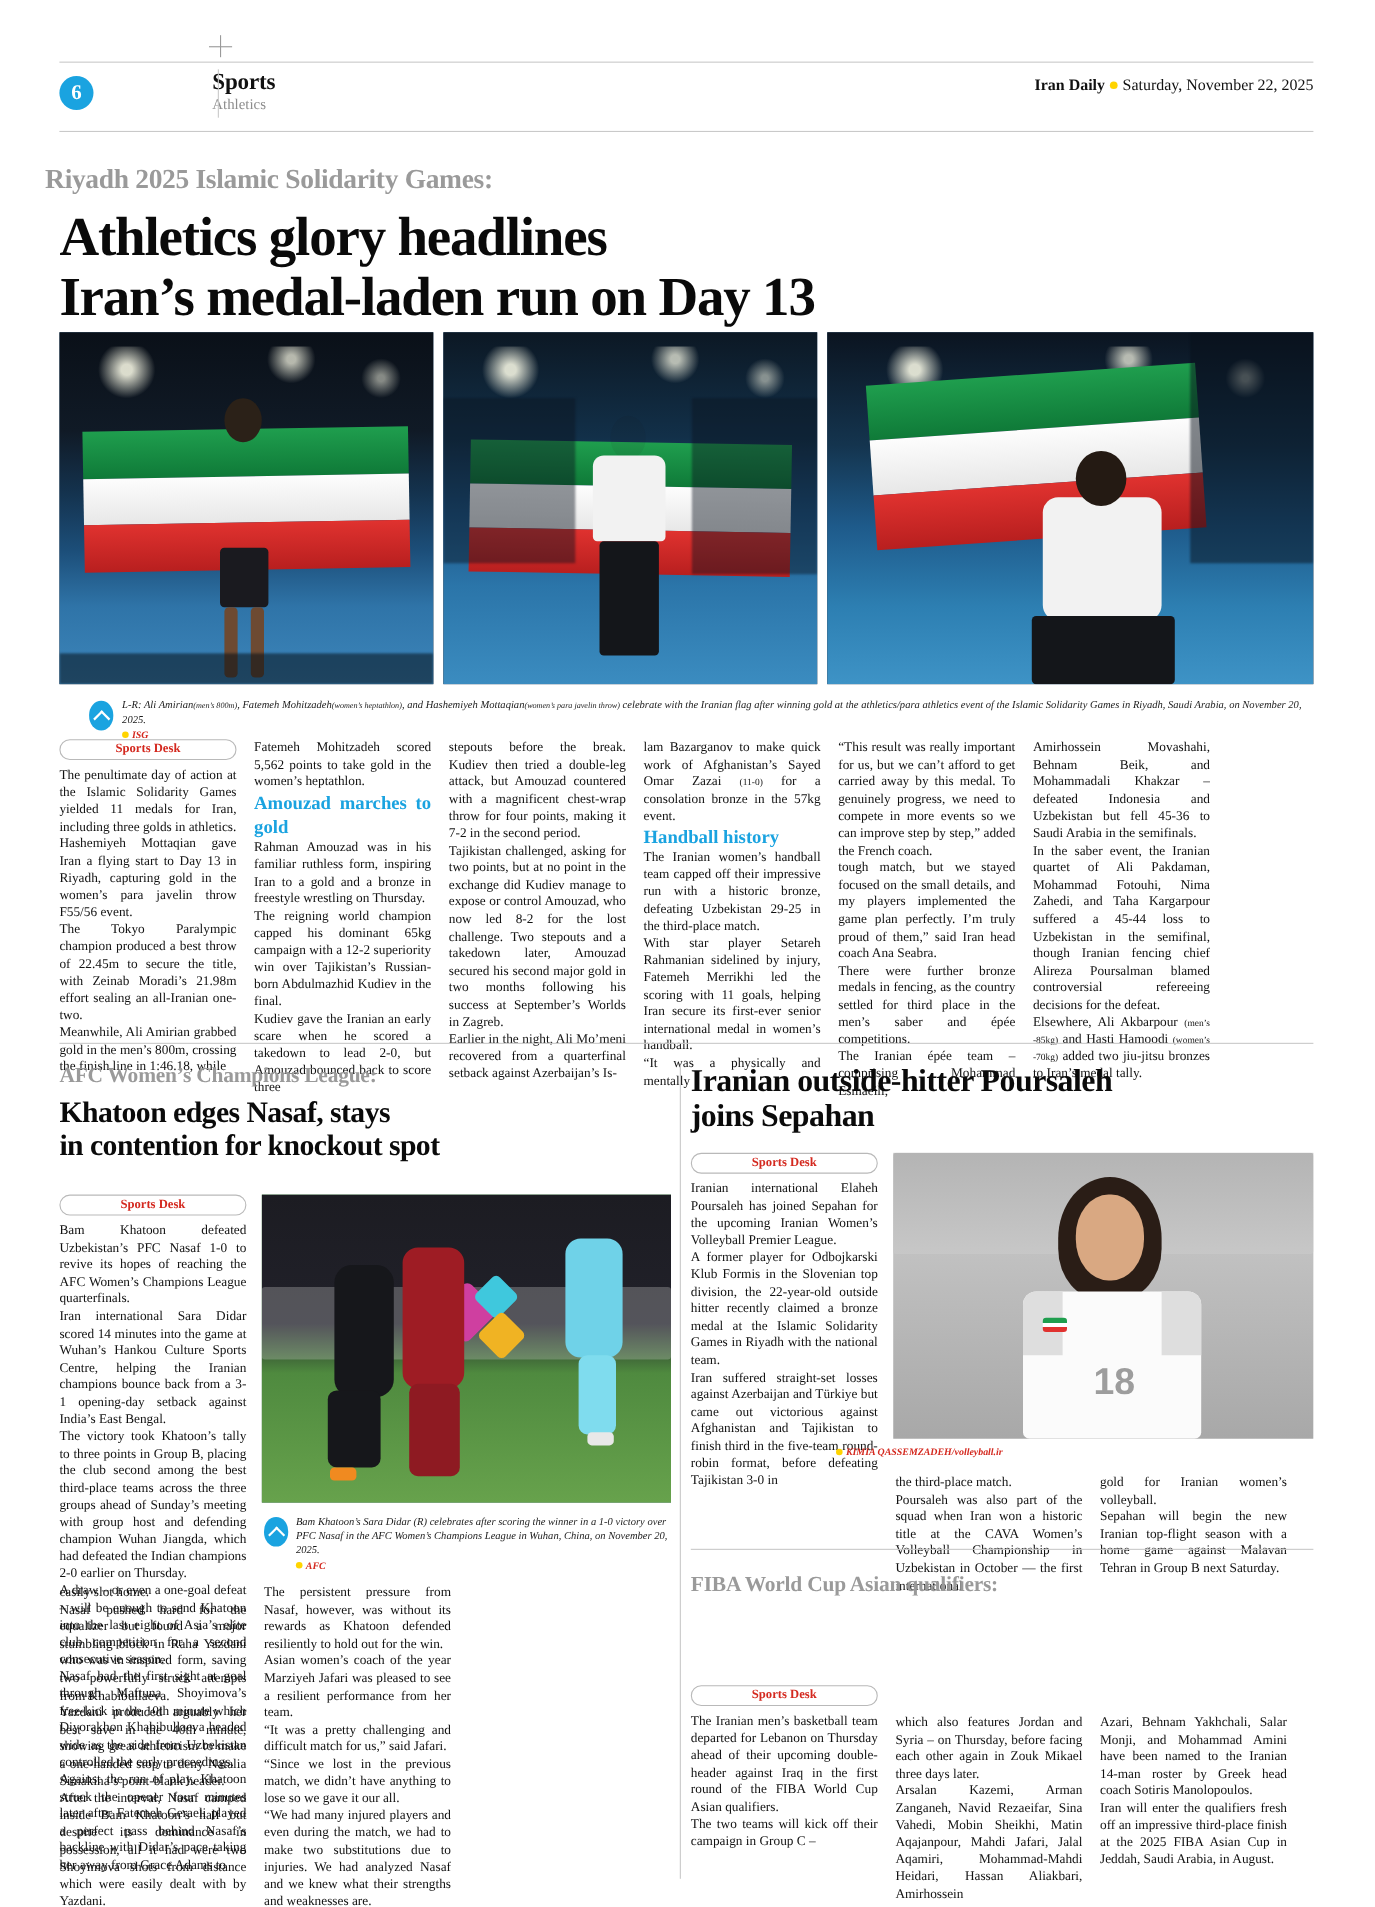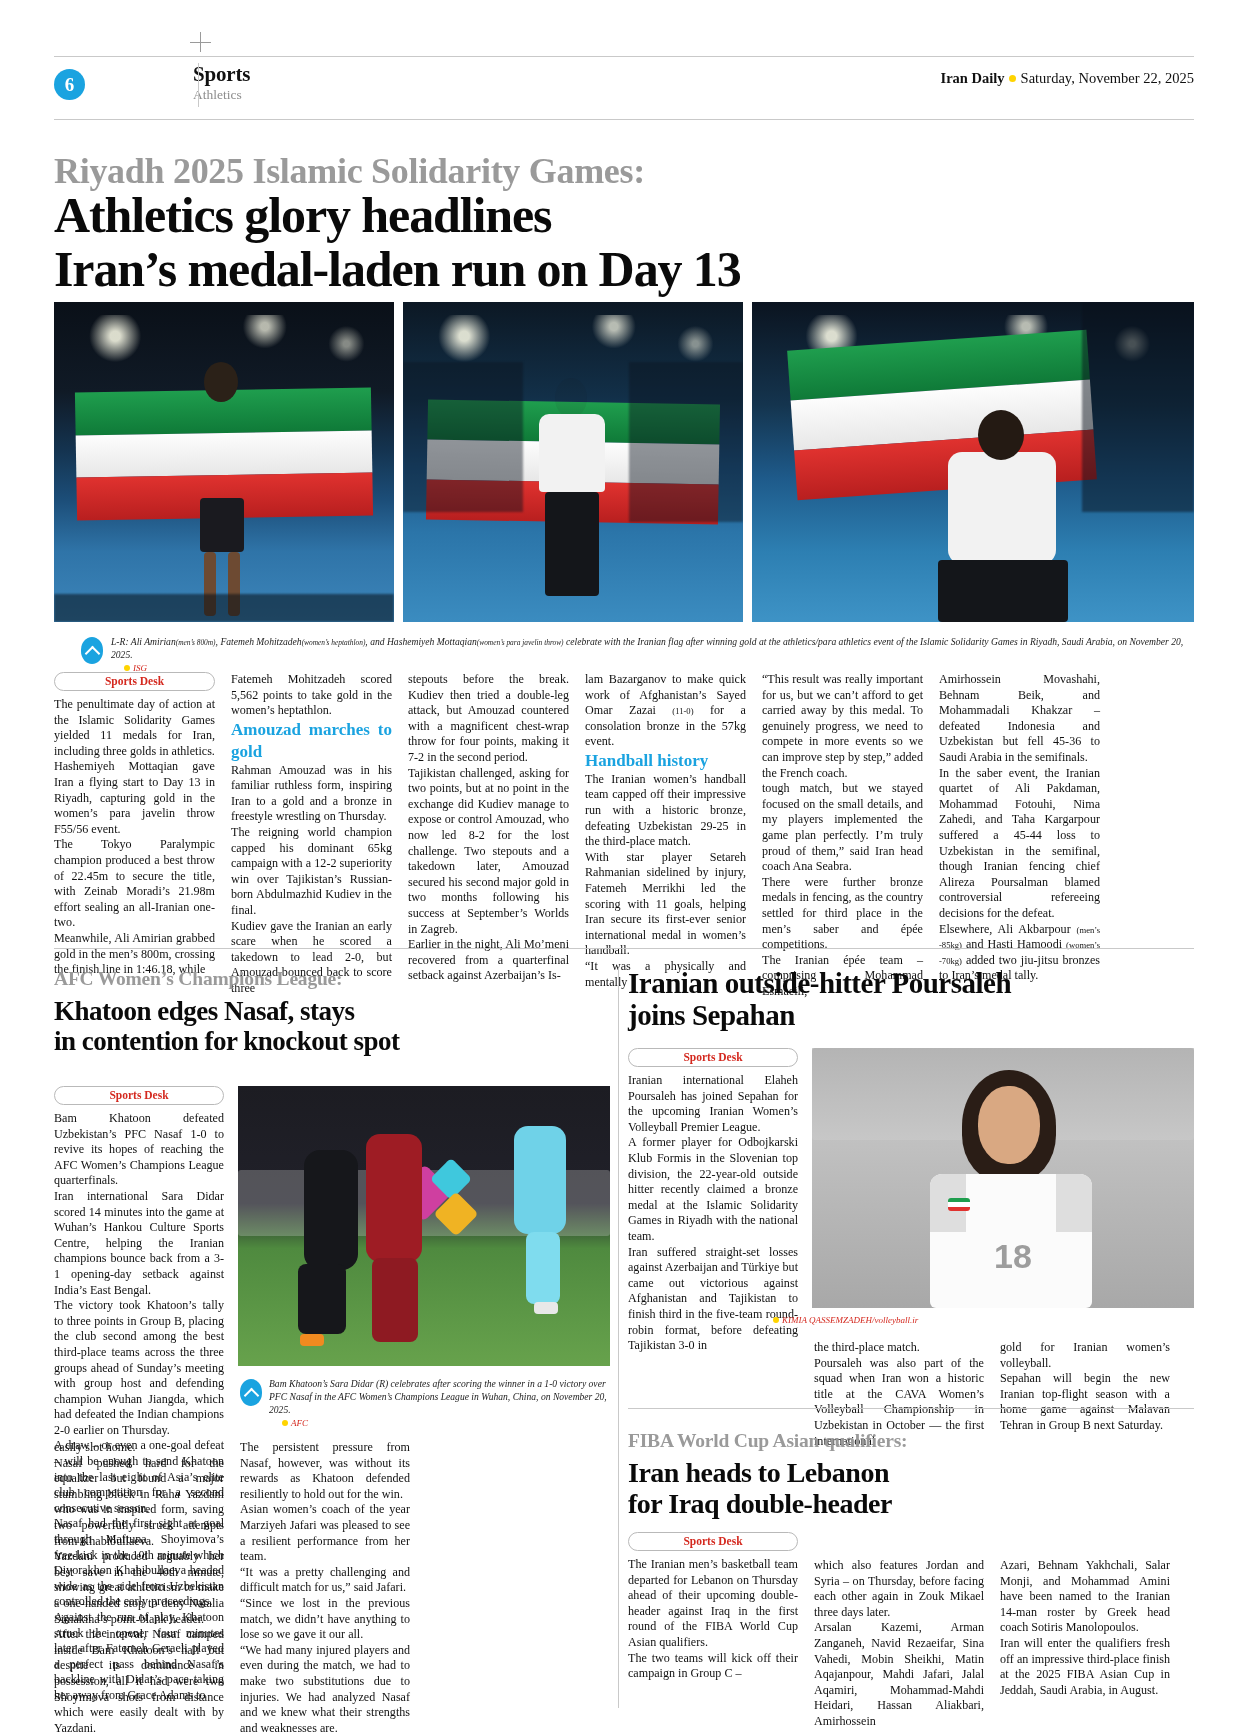--- a/index.html
+++ b/index.html
@@ -31,22 +31,22 @@
   .mast-titles { margin-left:64px; padding-left:44px; }
   .mast-section { font-size:21px; font-weight:bold; letter-spacing:-0.2px; color:#111; line-height:1.05;}
   .mast-sub { font-size:13.5px; color:#8d8d8d; margin-top:2px; }
   .mast-right { position:absolute; right:0; top:7px; font-size:14.5px; color:#111; white-space:nowrap;}
   .mast-right .brand { font-weight:bold;text-align:center; }
   .dot-yellow { display:inline-block; width:7px; height:7px; border-radius:50%; background:#ffd400; margin:0 5px 1px 4px;}
   .rule-bottom { height:1px; background:#c9c9c9; width:100%; margin-top:4px;}
 
   
   .kicker {
-    position:absolute; left:54px; top:150px; width:1000px;
-    font-size:36px; font-weight:bold; color:#9a9a9a; letter-spacing:-0.3px;
+    position:absolute; left:41px; top:150px; width:1000px;
+    font-size:25px; font-weight:bold; color:#9a9a9a; letter-spacing:-0.3px;
     font-family:"Liberation Serif", serif;
   }
   .headline {
     position:absolute; left:54px; top:188px; width:1000px;
     font-size:50px; font-weight:bold; color:#0a0a0a; line-height:1.08;
     letter-spacing:-1.1px;
     font-family:"Liberation Serif", serif;
   }
   .headline .l2 { display:block; }
 
@@ -83,21 +83,21 @@
   .cap-badge {
     flex:0 0 auto; width:22px; height:27px; background:#1aa3e0;
     border-radius:11px/13px; position:relative; margin-top:1px;
   }
   .cap-badge::after{
     content:""; position:absolute; left:6px; top:11px; width:9px; height:9px;
     border-left:2px solid #fff; border-top:2px solid #fff; transform:rotate(45deg);
   }
   .cap-body { font-style:italic; font-size:9.6px; color:#1b1b1b; line-height:1.35; }
   .cap-body .tiny { font-size:7.4px; }
-  .cap-credit { margin-top:1px; font-size:9px; font-weight:normal; font-style:italic; color:#d4291f;margin-left:13px; }
+  .cap-credit { margin-top:1px; font-size:9px; font-weight:bold; font-style:italic; color:#d4291f; }
   .cap-credit .cd { display:inline-block; width:6px; height:6px; border-radius:50%; background:#ffd400; margin-right:3px;}
 
   
   .col { font-size:12.1px; line-height:1.29; color:#111; text-align:justify; }
   .col p { margin:0; }
   .subhead { color:#1aa3e0; font-weight:bold; font-size:17px; margin-top:7px; margin-bottom:1px; }
   .sdesk {
     border:1px solid #b9b9b9; border-radius:11px; height:19px; display:flex;
     align-items:center; justify-content:center; color:#d4291f; font-weight:bold;
     font-size:11.5px; margin-bottom:6px;
@@ -394,24 +394,20 @@
     <div class="c col">
       <p>gold for Iranian women’s volleyball.</p>
       <p>Sepahan will begin the new Iranian top-flight season with a home game against Malavan Tehran in Group B next Saturday.</p>
     </div>
   </div>
 
   <div class="hr-thin" style="left:628px; top:1408px; width:566px;"></div>
 
   <div class="sec4">
     <div class="kick">FIBA World Cup Asian qualifiers:</div>
-    <div class="hl">
-      <div>Iran heads to Lebanon</div>
-      <div>for Iraq double-header</div>
-    </div>
   </div>
 
   <div class="sec4-body">
     <div class="c col">
       <div class="sdesk">Sports Desk</div>
       <p>The Iranian men’s basketball team departed for Lebanon on Thursday ahead of their upcoming double-header against Iraq in the first round of the FIBA World Cup Asian qualifiers.</p>
       <p>The two teams will kick off their campaign in Group C –</p>
     </div>
     <div class="c col" style="padding-top:26px;">
       <p>which also features Jordan and Syria – on Thursday, before facing each other again in Zouk Mikael three days later.</p>

